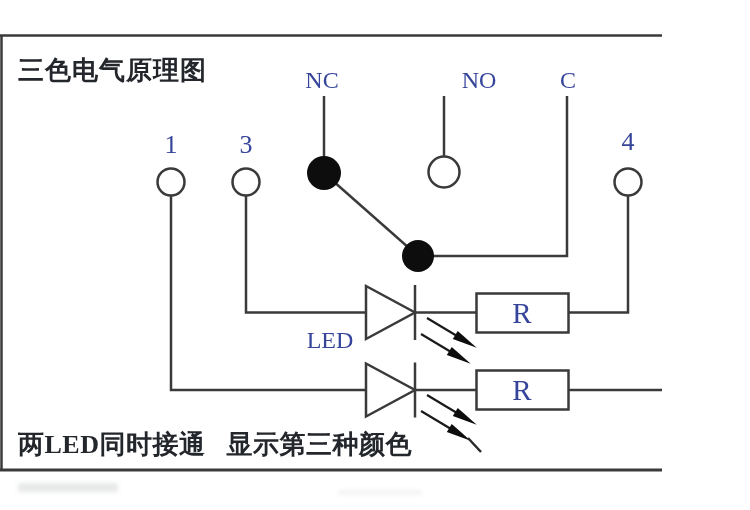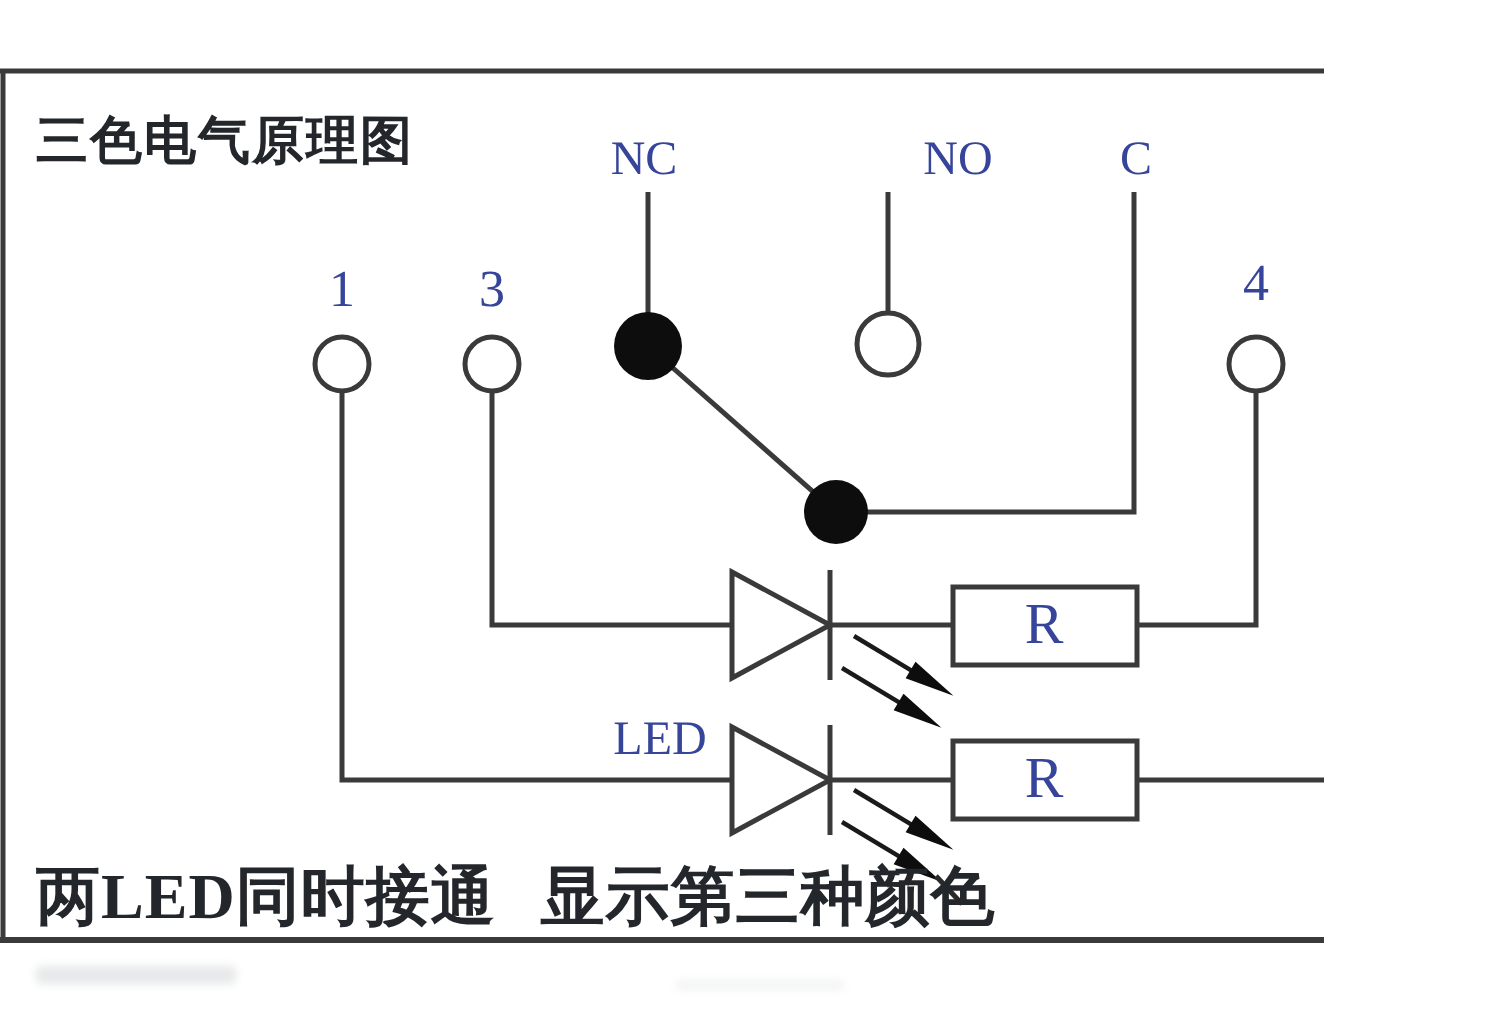--- a/index.html
+++ b/index.html
@@ -13,21 +13,21 @@
     color:#36459a;font-size:26px;line-height:1;white-space:nowrap;
     font-weight:500;letter-spacing:0;
   }
   .lbl.small{font-size:24px;}
   .lbl.rlab{font-size:29px;}
   .cjk{
     position:absolute;color:#23262b;white-space:nowrap;line-height:1.15;
     font-weight:600;
   }
   .title{left:18px;top:56px;font-size:26px;letter-spacing:1px;}
-  .caption{left:18px;top:430px;font-size:32px;word-spacing:14px;letter-spacing:0.5px;}
+  .caption{left:18px;top:430px;font-size:26px;word-spacing:14px;letter-spacing:0.5px;}
   .remnant{position:absolute;background:#8a8f96;filter:blur(2px);border-radius:2px;}
   .remnant.r1{left:18px;top:483px;width:100px;height:9px;opacity:0.20;}
   .remnant.r2{left:338px;top:490px;width:84px;height:5px;opacity:0.10;}
 </style>
 </head>
 <body>
 
 <div class="stage">
 
   <svg width="750" height="510" viewBox="0 0 750 510">
@@ -84,21 +84,21 @@
 
   <div class="lbl small" style="left:322px;top:80px;">NC</div>
   <div class="lbl small" style="left:447px;top:80px;margin-left:32px;">NO</div>
   <div class="lbl small" style="left:568px;top:80px;">C</div>
 
   <div class="lbl" style="left:171px;top:145px;">1</div>
   <div class="lbl" style="left:246px;top:145px;">3</div>
   <div class="lbl" style="left:628px;top:142px;">4</div>
   <div class="lbl" style="left:691px;top:142px;">2</div>
 
-  <div class="lbl small" style="left:330px;top:370px;">LED</div>
+  <div class="lbl small" style="left:330px;top:340px;">LED</div>
   <div class="lbl rlab" style="left:522px;top:313px;">R</div>
   <div class="lbl rlab" style="left:522px;top:390px;">R</div>
 
   <div class="cjk caption">两LED同时接通 显示第三种颜色</div>
 
   <div class="remnant r1"></div>
   <div class="remnant r2"></div>
 </div>
 
 </body></html>

